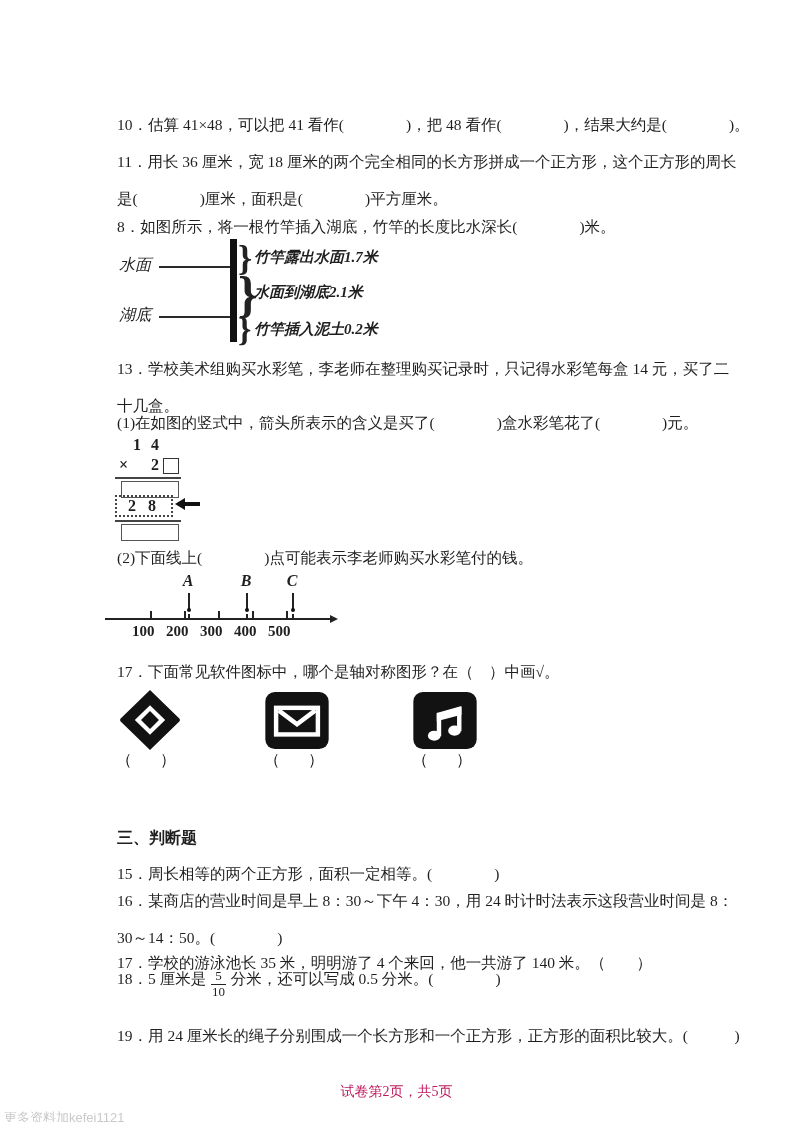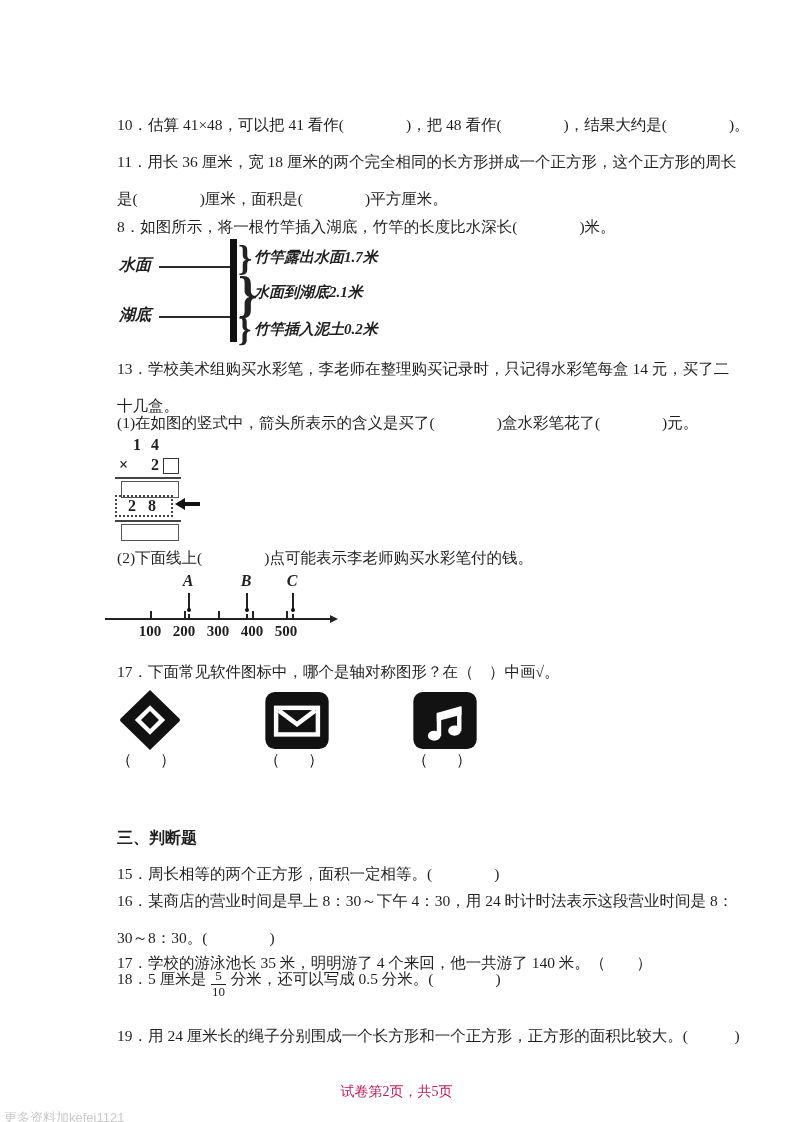--- a/index.html
+++ b/index.html
@@ -7,21 +7,21 @@
     width:793px;height:1122px;background:#ffffff;position:relative;
     font-family:"Liberation Serif","DejaVu Serif",serif;color:#1f1f1f;
     overflow:hidden;
   }
   .page{position:absolute;inset:0;margin-top:12px;}
   .tline{position:absolute;left:117px;font-size:15.5px;line-height:37px;white-space:nowrap;}
   .tblock{position:absolute;left:117px;font-size:15.5px;line-height:37px;white-space:nowrap;}
 
   
   .lake{position:absolute;left:117px;top:227px;width:300px;height:106px;}
-  .lk-label{position:absolute;font-weight:bold;font-size:16px;font-style:italic;text-align:right;}
+  .lk-label{position:absolute;font-weight:normal;font-size:16px;font-style:italic;text-align:right;}
   .lk-line{position:absolute;height:1.5px;background:#2a2a2a;}
   .pole{position:absolute;left:113px;top:0;width:7px;height:103px;background:#111;}
   .brace{position:absolute;left:121px;line-height:1;color:#222;font-weight:bold;}
   .lk-text{position:absolute;left:137px;font-weight:bold;font-size:15px;white-space:nowrap;font-style:italic;}
 
   
   .mult{position:absolute;left:115px;top:424px;width:210px;height:104px;font-size:16px;}
   .m-top{position:absolute;left:18px;top:0;letter-spacing:3px;font-weight:bold;}
   .m-times{position:absolute;left:4px;top:20px;font-weight:bold;}
   .m-digit{position:absolute;left:36px;top:20px;font-weight:bold;}
@@ -38,21 +38,21 @@
   
   .nline{position:absolute;left:105px;top:560px;width:250px;height:80px;}
   .nl-letter{position:absolute;top:0;width:16px;text-align:center;font-style:italic;font-weight:bold;font-size:16px;}
   .nl-stem{position:absolute;top:21px;width:1.5px;height:17px;background:#222;}
   .nl-dot{position:absolute;top:36px;width:4px;height:4px;border-radius:50%;background:#111;}
   .nl-line{position:absolute;left:0;top:46px;width:226px;height:2px;background:#222;}
   .nl-arrowhead{position:absolute;left:225px;top:43px;width:0;height:0;
                 border-top:4px solid transparent;border-bottom:4px solid transparent;border-left:8px solid #222;}
   .nl-tick{position:absolute;top:39px;width:1.5px;height:8px;background:#222;}
   .nl-ptick{position:absolute;top:42px;width:1.5px;height:5px;background:#222;}
-  .nl-num{position:absolute;top:51px;width:36px;text-align:center;font-size:15px;font-weight:bold;}
+  .nl-num{position:absolute;top:51px;width:36px;font-size:15px;font-weight:bold;}
 
   
   .icons-row{position:absolute;left:117px;top:676px;width:380px;height:90px;}
   .app-icon{position:absolute;}
   .icon-paren{position:absolute;top:62px;font-size:16px;text-align:center;letter-spacing:6px;}
 
   .sec-title{position:absolute;left:117px;font-size:16px;font-weight:bold;}
   .paren-right{position:absolute;left:473px;}
 
   .q18line{position:absolute;left:117px;display:flex;align-items:flex-start;font-size:15.5px;white-space:nowrap;}
@@ -177,21 +177,21 @@
     <div class="icon-paren" style="left:144px;width:72px">（　）</div>
     <div class="icon-paren" style="left:292px;width:72px">（　）</div>
   </div>
 
   <div class="sec-title" style="top:816px">三、判断题</div>
 
   <div class="tline" style="top:843px">15．周长相等的两个正方形，面积一定相等。(　　　　)</div>
 
   <div class="tblock" style="top:870px">
     <div>16．某商店的营业时间是早上 8：30～下午 4：30，用 24 时计时法表示这段营业时间是 8：</div>
-    <div>30～8：30。(　　　　)</div>
+    <div>30～14：50。(　　　　)</div>
   </div>
 
   <div class="tline" style="top:932px">
     <span>17．学校的游泳池长 35 米，明明游了 4 个来回，他一共游了 140 米。</span>
     <span class="paren-right">（　　）</span>
   </div>
 
   <div class="q18line" style="top:957px;height:44px">
     <span>18．5 厘米是</span>
     <span class="frac">

